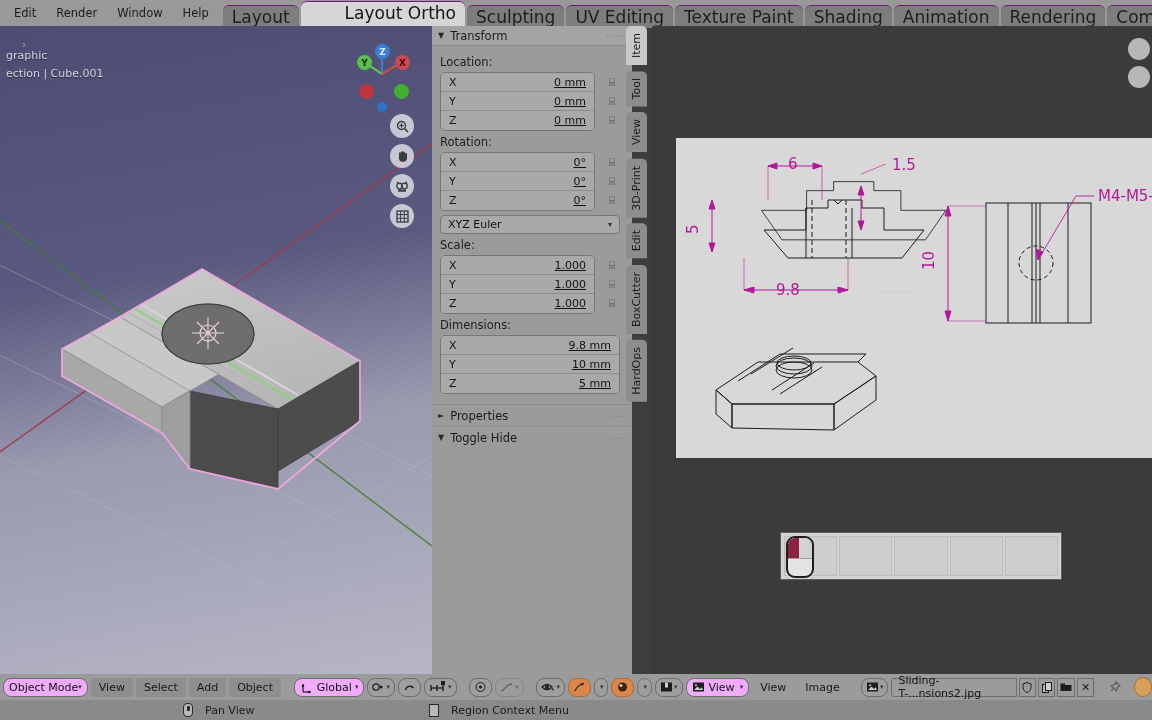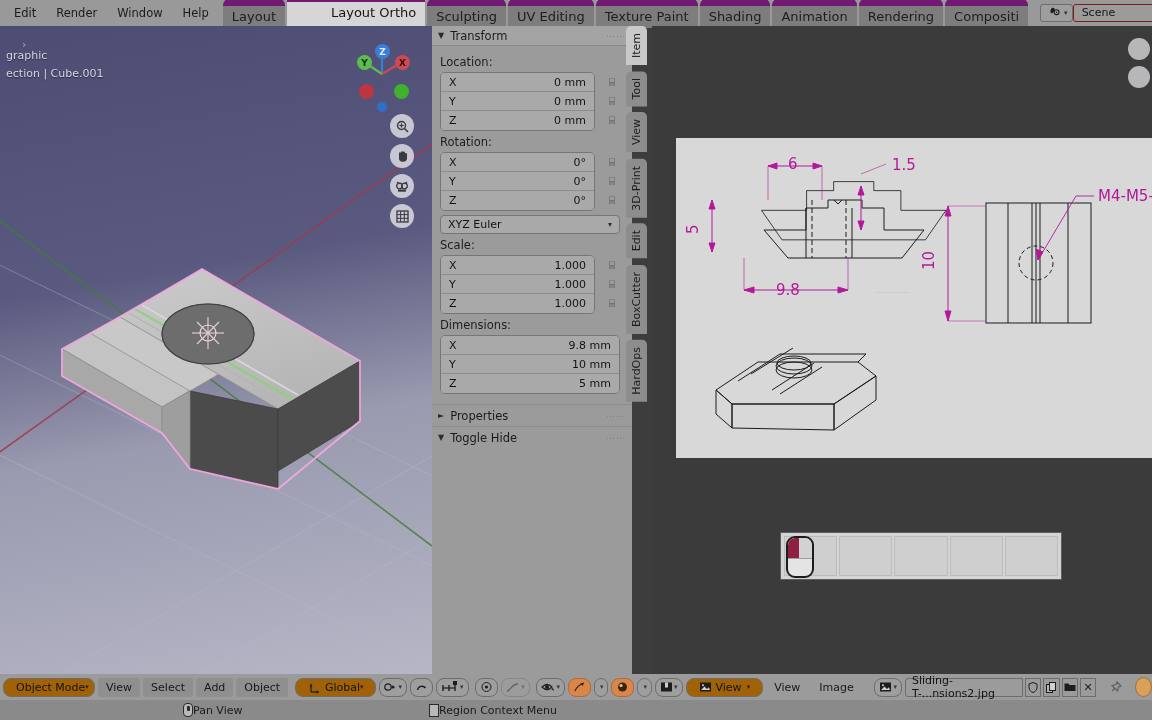--- a/index.html
+++ b/index.html
@@ -18,24 +18,24 @@
     display: flex; align-items: flex-end;
   }
   .menu-row { display: flex; align-items: center; height: 26px; padding-left: 4px; }
   .menu-item {
     color: #1c1c1c; font-size: 11.5px; padding: 0 10px; line-height: 26px;
     white-space: nowrap; cursor: default;
   }
 
   .wstabs { display: flex; align-items: flex-end; height: 26px; margin-left: 4px; }
   .wstab {
-    background: #7d7d7d; color: #1d1d1d; font-size: 13px;
+    background: #7d7d7d; color: #1d1d1d; font-size: 17px;
     padding: 4px 9px 4px 9px; margin-right: 2px;
     border-radius: 6px 6px 0 0; line-height: 14px;
-    border-top: 7px solid #701a75; white-space: nowrap;
+    border-top: 1px solid #701a75; white-space: nowrap;
     position: relative; top: 2px;
   }
   .wstab.active { background: #d6d6d6; color: #141414; top: 0px; padding-bottom: 6px; padding-left: 44px; }
   .wstab.clipped { overflow: hidden; }
 
   .scene-block {
     display: flex; align-items: center; height: 20px; margin-left: 10px;
     margin-bottom: 3px;
   }
   .ctl {
@@ -94,21 +94,21 @@
   .vec-row { display: flex; align-items: center; margin-bottom: 0; }
   .vec-group { width: 155px; border-radius: 5px; overflow: hidden;
     border: 1px solid #767676; background: #a9a9a9; }
   .vec-field {
     height: 19px; display: flex; align-items: center; justify-content: space-between;
     padding: 0 8px; color: #131313; font-size: 11px; background: #a9a9a9;
     border-bottom: 1px solid #8d8d8d;
   }
   .vec-field:last-child { border-bottom: none; }
   .vec-k { font-size: 11px; }
-  .vec-v { font-size: 11px; }
+  .vec-v { font-size: 11px; text-decoration: underline; }
   .lockcol { display: flex; flex-direction: column; margin-left: 9px; }
   .lockbtn { height: 19px; width: 16px; display: flex; align-items: center;
     justify-content: center; color: #4a4a4a; font-size: 11px; }
   .dropdown {
     width: 180px; height: 19px; margin-top: 4px; border-radius: 4px;
     border: 1px solid #767676; background: #a9a9a9; color: #131313;
     display: flex; align-items: center; padding: 0 7px; font-size: 11px;
   }
   .dropdown .caret { margin-left: auto; font-size: 8px; }
   .wide-group { width: 180px; border-radius: 5px; overflow: hidden;
@@ -168,22 +168,22 @@
     background: #9b9b9b; display: flex; align-items: center; padding-left: 3px; gap: 3px;
   }
   .ie-header {
     position: absolute; left: 652px; top: 674px; width: 500px; height: 26px;
     background: #9b9b9b; display: flex; align-items: center; padding-left: 3px; gap: 3px;
   }
   .hdr-menu { color: #181818; font-size: 11px; padding: 0 8px; line-height: 19px;
     border-radius: 3px; white-space: nowrap; }
   .hdr-menu.btnish { background: #8f8f8f; }
   .hdr-sel {
-    background: #a16207; border: 1px solid #6d6d6d; border-radius: 8px; height: 19px;
-    display: flex; align-items: center; padding: 0 12px; color: #131313; font-size: 11px;
+    background: #f0abfc; border: 1px solid #6d6d6d; border-radius: 8px; height: 19px;
+    display: flex; align-items: center; padding: 0 5px; color: #131313; font-size: 11px;
     white-space: nowrap;
   }
   .hdr-ico {
     background: #9e9e9e; border: 1px solid #6d6d6d; border-radius: 8px; height: 19px;
     display: flex; align-items: center; justify-content: center; padding: 0 4px;
     color: #1d1d1d; font-size: 10px;
   }
   .hdr-ico.hot { background: #d9864a; border-color: #b06b37; }
   .hdr-sep { width: 8px; }
   .filefield { background: #9b9b9b; border: 1px solid #6d6d6d; height: 19px;
@@ -191,21 +191,21 @@
     border-radius: 3px 0 0 3px; }
   .flat-ico { width: 19px; height: 19px; border: 1px solid #6d6d6d; background: #9b9b9b;
     display: flex; align-items: center; justify-content: center; color: #1d1d1d;
     font-size: 11px; margin-left: -1px; }
 
   
   .statusbar {
     position: absolute; left: 0; top: 700px; width: 1152px; height: 20px;
     background: #8a8a8a; display: flex; align-items: center;
   }
-  .status-item { display: flex; align-items: center; color: #1b1b1b; font-size: 11px; gap: 0; }
+  .status-item { display: flex; align-items: center; color: #1b1b1b; font-size: 11px; gap: 12px; }
   .mouse-glyph { width: 10px; height: 14px; border: 1.3px solid #2a2a2a;
     border-radius: 4px; position: relative; background: #b8b8b8; }
   .mouse-glyph i { position: absolute; left: 3px; top: 1.5px; width: 3px; height: 5px;
     background: #2a2a2a; border-radius: 1px; }
   .doc-glyph { width: 10px; height: 13px; border: 1.3px solid #2a2a2a; background: #b8b8b8; }
 </style>
 </head>
 <body>
 
 <div id="app">

